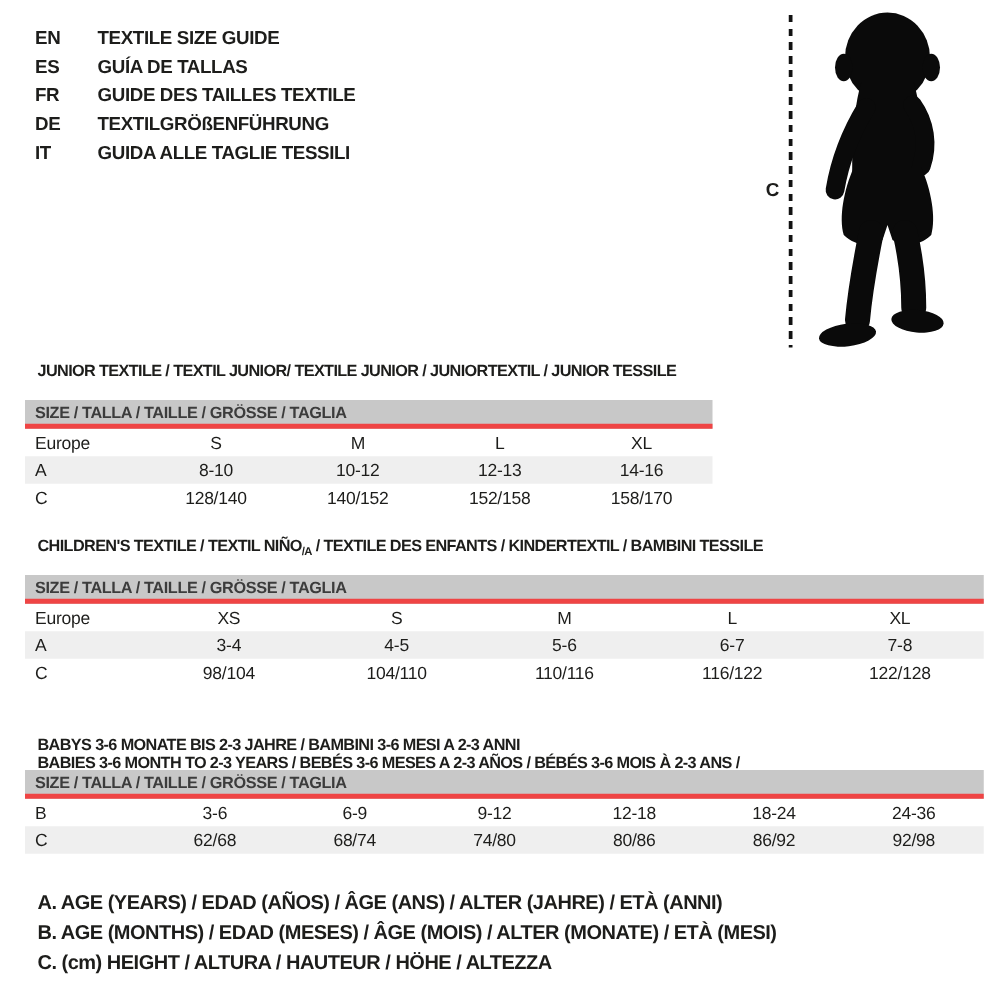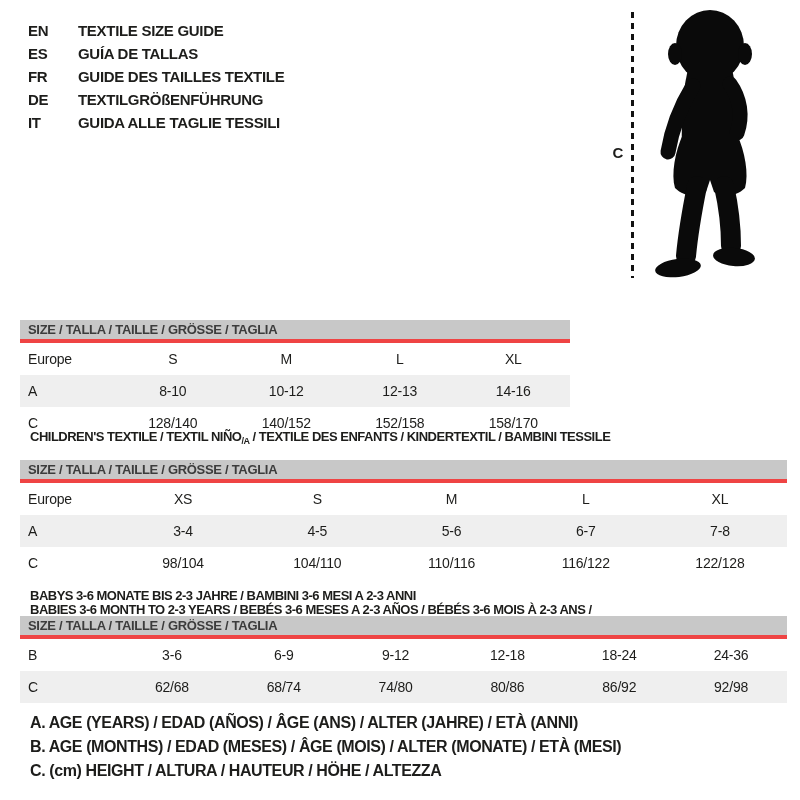--- a/index.html
+++ b/index.html
@@ -35,21 +35,21 @@
   
   .tbl { position:absolute; }
   .tbl-junior   { left:20px; top:320px; width:550px; }
   .tbl-children { left:20px; top:460px; width:767px; }
   .tbl-babies   { left:20px; top:616px; width:767px; }
   .tbl-head { height:19px; display:flex; align-items:center; padding-left:8px;
               background:var(--table-header-bg, #c8c8c8);
               color:var(--header-text, #3c3c3c);
               border-bottom:4px solid #ef4444;
               font-weight:bold; font-size:13px; letter-spacing:-0.3px; }
-  .tbl-row { display:flex; height:32px; align-items:center; font-size:14px;
+  .tbl-row { display:flex; height:22px; align-items:center; font-size:14px;
              letter-spacing:-0.2px; }
   .tbl-row.alt { background:var(--row-alt-bg, #efefef); }
   .cell { flex:1; text-align:center; }
   .cell.label { flex:0 0 88px; text-align:left; padding-left:8px; }
   .row-values { display:contents; }
 
   
   .footnotes { position:absolute; left:30px; top:711px; }
   .footnote { height:24px; display:flex; align-items:center;
               font-weight:bold; font-size:16px; letter-spacing:-0.4px; white-space:nowrap; }
@@ -98,20 +98,21 @@
       <path d="M49,80 C38,98 28,122 24,146" stroke="#0a0a0a" stroke-width="15" stroke-linecap="round" fill="none"></path>
       <path d="M86,78 C96,92 99,110 93,127" stroke="#0a0a0a" stroke-width="15" stroke-linecap="round" fill="none"></path>
       <path d="M39,128 C31,146 27,168 31,182 C40,191 54,192 62,186 L66,174 L70,186 C78,192 92,191 101,182 C105,168 101,146 93,128 Z"></path>
       <path d="M53,180 C48,205 44,228 42,250" stroke="#0a0a0a" stroke-width="20" stroke-linecap="round" fill="none"></path>
       <path d="M80,180 C85,202 87,220 87,240" stroke="#0a0a0a" stroke-width="20" stroke-linecap="round" fill="none"></path>
       <ellipse cx="34" cy="262" rx="23" ry="9" transform="rotate(-7 34 262)"></ellipse>
       <ellipse cx="90" cy="251" rx="21" ry="9" transform="rotate(5 90 251)"></ellipse>
     </g>
   </svg>
 
+  <div class="sec-title t-junior">JUNIOR TEXTILE / TEXTIL JUNIOR/ TEXTILE JUNIOR / JUNIORTEXTIL / JUNIOR TESSILE</div>
   <div class="tbl tbl-junior">
     <div class="tbl-head">SIZE / TALLA / TAILLE / GRÖSSE / TAGLIA</div>
     <div>
 
         <div class="tbl-row">
           <div class="cell label">Europe</div>
           <div class="row-values"><div class="cell">S</div><div class="cell">M</div><div class="cell">L</div><div class="cell">XL</div></div>
         </div>
 
         <div class="tbl-row alt">

